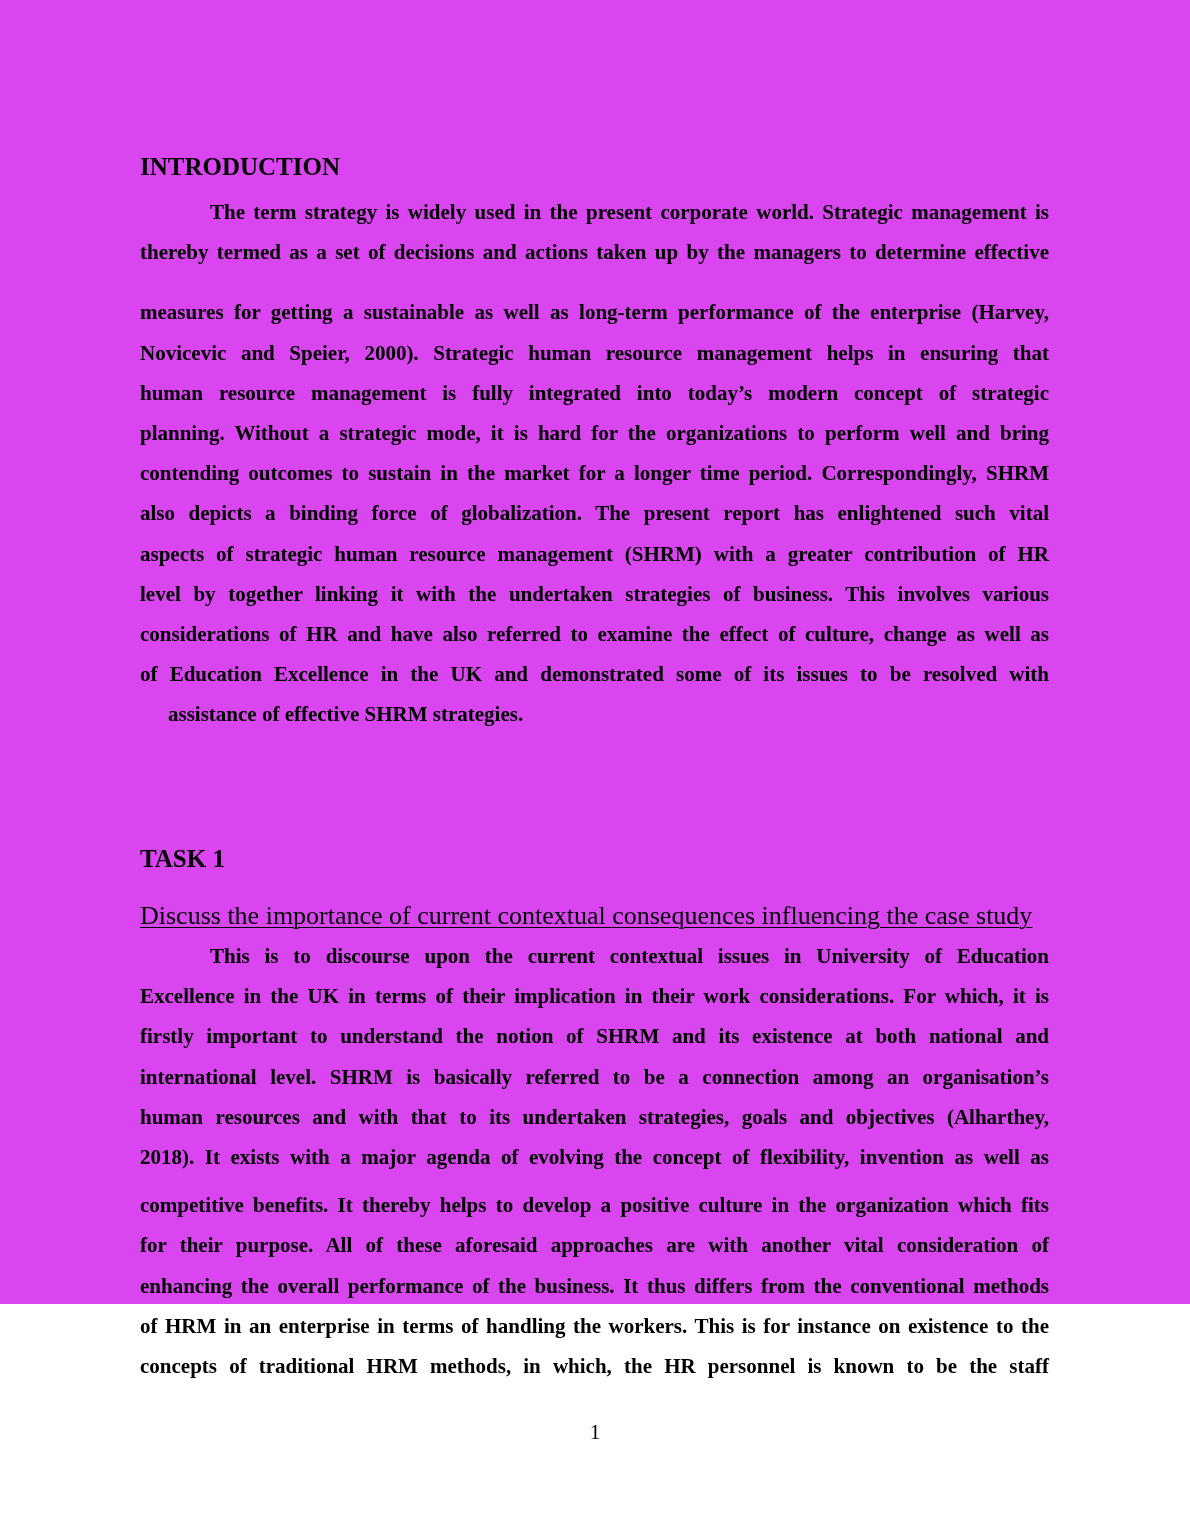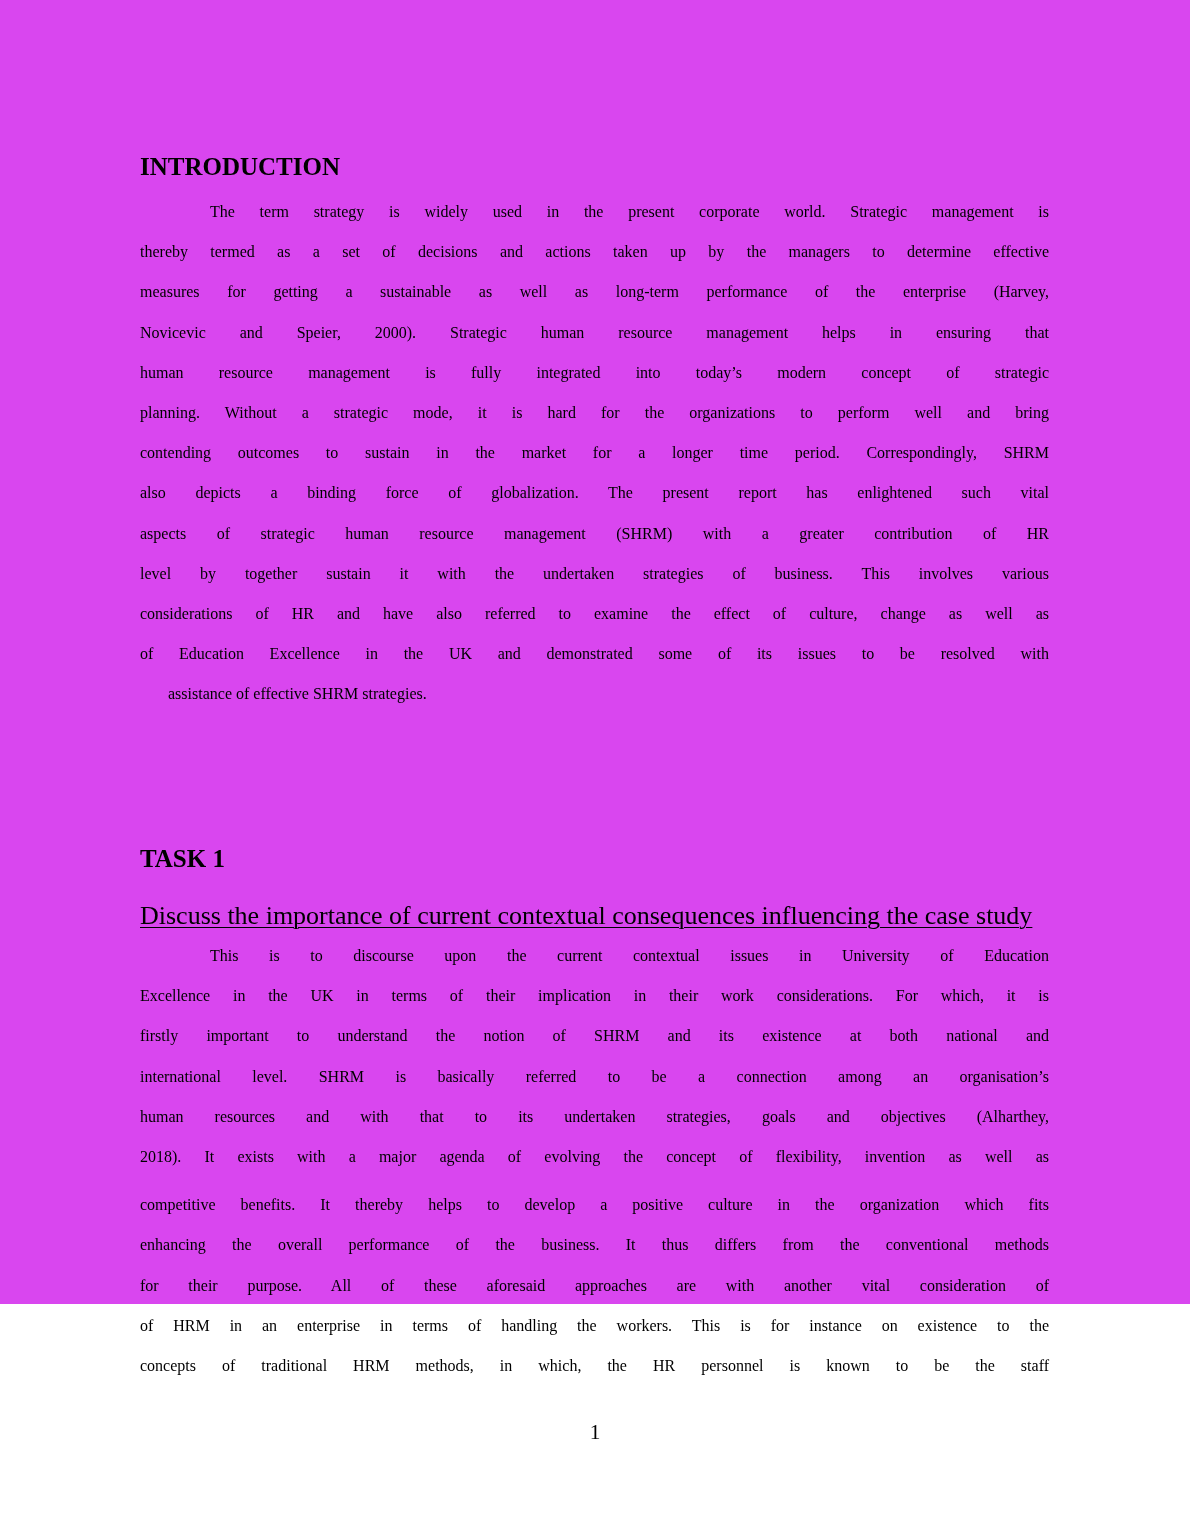--- a/index.html
+++ b/index.html
@@ -35,25 +35,26 @@
     .para {
       position: absolute;
       left: 140px;
       width: 909px;
       margin: 0;
     }
     .line {
       display: block;
       height: 40.2px;
       line-height: 40.2px;
-      font-size: 16px;
+      font-size: 21px;
       text-align: justify;
       text-align-last: justify;
       white-space: nowrap;
       overflow: visible;
+      font-weight: bold;
     }
     .line.last {
       text-align-last: left;
       margin-left: 28px;
     }
     .line.indent {
       padding-left: 70px;
     }
     .subheading {
       position: absolute;
@@ -79,45 +80,45 @@
 </head>
 <body>
 
 <div class="page">
 
   <h1 class="heading" style="top:152px;">INTRODUCTION</h1>
 
   <div class="para" style="top:192px;">
     <span class="line indent" style="white-space: normal;">The term strategy is widely used in the present corporate world. Strategic management is</span>
     <span class="line" style="white-space: normal;">thereby termed as a set of decisions and actions taken up by the managers to determine effective</span>
-    <span class="line" style="white-space: normal;">measures for getting a sustainable as well as long-term performance of the enterprise (Harvey,</span>
+    <span class="line" style="white-space: normal; margin-top: 20px;">measures for getting a sustainable as well as long-term performance of the enterprise (Harvey,</span>
     <span class="line" style="white-space: normal;">Novicevic and Speier, 2000). Strategic human resource management helps in ensuring that</span>
     <span class="line" style="white-space: normal;">human resource management is fully integrated into today’s modern concept of strategic</span>
     <span class="line" style="white-space: normal;">planning. Without a strategic mode, it is hard for the organizations to perform well and bring</span>
     <span class="line" style="white-space: normal;">contending outcomes to sustain in the market for a longer time period. Correspondingly, SHRM</span>
     <span class="line" style="white-space: normal;">also depicts a binding force of globalization. The present report has enlightened such vital</span>
     <span class="line" style="white-space: normal;">aspects of strategic human resource management (SHRM) with a greater contribution of HR</span>
-    <span class="line" style="white-space: normal;">level by together sustain it with the undertaken strategies of business. This involves various</span>
+    <span class="line" style="white-space: normal;">level by together linking it with the undertaken strategies of business. This involves various</span>
     <span class="line" style="white-space: normal;">considerations of HR and have also referred to examine the effect of culture, change as well as</span>
     <span class="line" style="white-space: normal;">of Education Excellence in the UK and demonstrated some of its issues to be resolved with</span>
     <span class="line last" style="white-space: normal;">assistance of effective SHRM strategies.</span>
   </div>
 
   <h2 class="heading" style="top:844px;">TASK 1</h2>
 
   <div class="subheading" style="top:901px;">Discuss the importance of current contextual consequences influencing the case study</div>
 
   <div class="para" style="top:936px;">
     <span class="line indent" style="white-space: normal;">This is to discourse upon the current contextual issues in University of Education</span>
     <span class="line" style="white-space: normal;">Excellence in the UK in terms of their implication in their work considerations. For which, it is</span>
     <span class="line" style="white-space: normal;">firstly important to understand the notion of SHRM and its existence at both national and</span>
     <span class="line" style="white-space: normal;">international level. SHRM is basically referred to be a connection among an organisation’s</span>
     <span class="line" style="white-space: normal;">human resources and with that to its undertaken strategies, goals and objectives (Alharthey,</span>
     <span class="line" style="white-space: normal;">2018). It exists with a major agenda of evolving the concept of flexibility, invention as well as</span>
     <span class="line" style="white-space: normal; margin-top: 8px;">competitive benefits. It thereby helps to develop a positive culture in the organization which fits</span>
+    <span class="line" style="white-space: normal;">for their purpose. All of these aforesaid approaches are with another vital consideration of</span>
     <span class="line" style="white-space: normal;">enhancing the overall performance of the business. It thus differs from the conventional methods</span>
-    <span class="line" style="white-space: normal;">for their purpose. All of these aforesaid approaches are with another vital consideration of</span>
     <span class="line" style="white-space: normal;">of HRM in an enterprise in terms of handling the workers. This is for instance on existence to the</span>
     <span class="line" style="white-space: normal;">concepts of traditional HRM methods, in which, the HR personnel is known to be the staff</span>
   </div>
 
   <div class="page-number">1</div>
 </div>
 
 </body></html>

